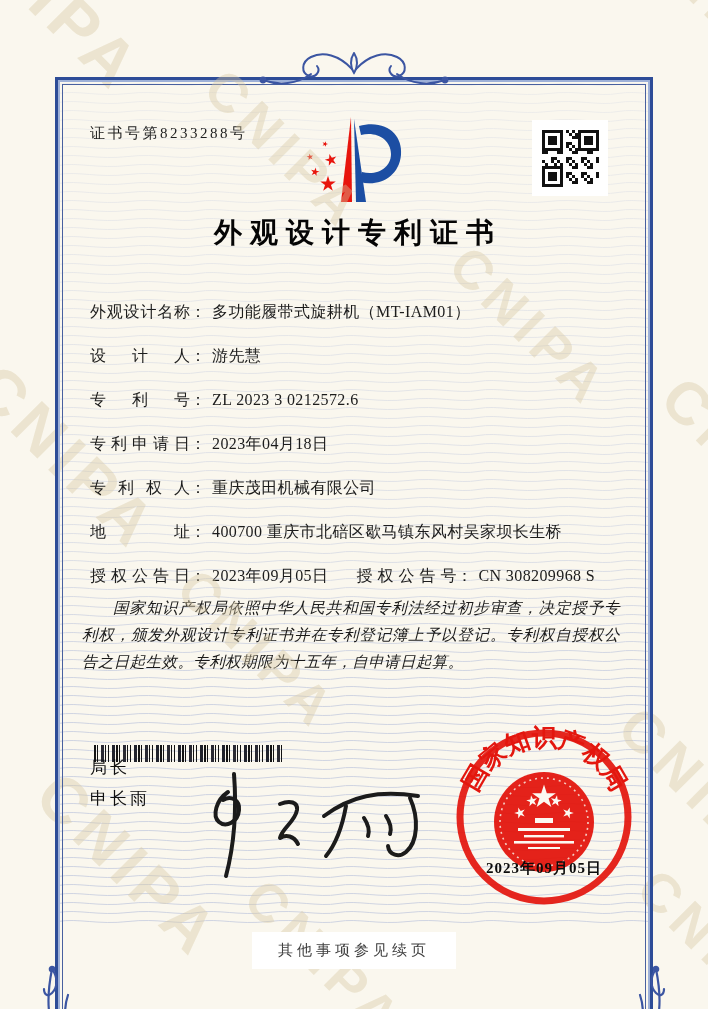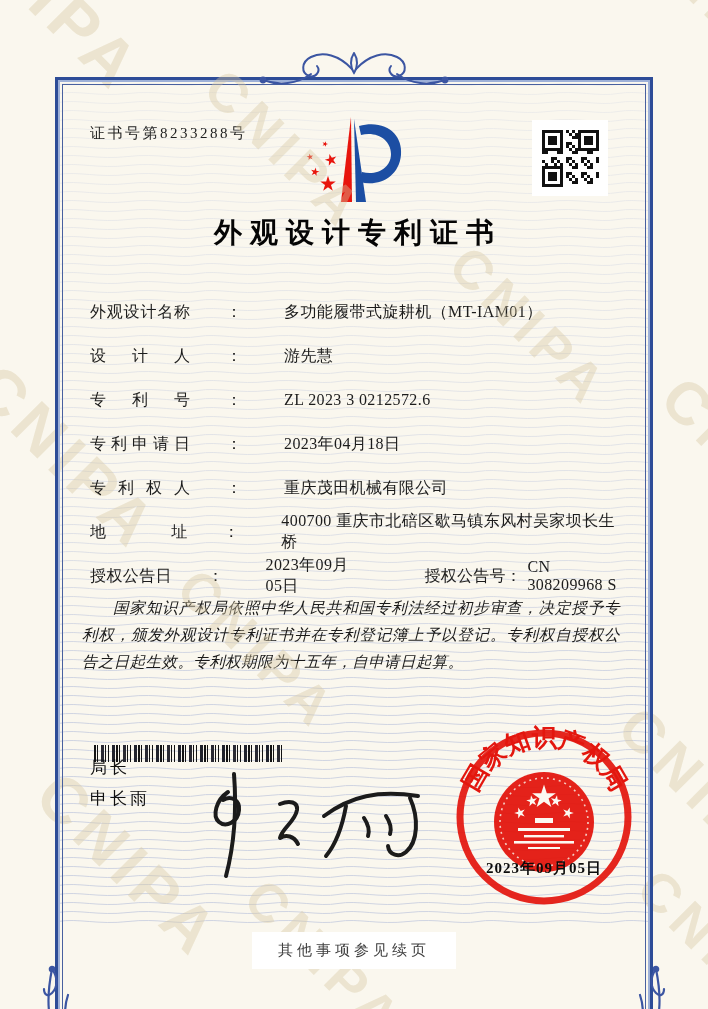--- a/index.html
+++ b/index.html
@@ -34,21 +34,21 @@
   .qr-box{
     position:absolute; left:474px; top:40px; width:76px; height:76px;
     background:#fff; display:flex; align-items:center; justify-content:center; z-index:5;
   }
   .title{
     position:absolute; left:0; top:134px; width:100%; text-align:center;
     font-size:28px; font-weight:bold; color:#050505;
     letter-spacing:8px; text-indent:8px; z-index:5;
   }
   .fields{ position:absolute; left:32px; right:28px; top:210px; z-index:5; }
-  .row{ height:44px; display:flex; align-items:center; font-size:16px; color:#1c1c1c;gap:36px; }
+  .row{ height:44px; display:flex; align-items:center; font-size:16px; color:#1c1c1c; }
   .lbl{ display:inline-block; width:100px; text-align:justify; text-align-last:justify; letter-spacing:0; }
   .colon{ margin-right:6px; }
   .val{ letter-spacing:0.4px; }
   .pair2{ margin-left:28px; display:flex; align-items:center; }
   .paras{ position:absolute; left:24px; right:30px; top:514px; z-index:5; }
   .paras p{
     font-size:15.5px; line-height:27px; color:#1a1a1a;
     font-style:italic; text-indent:2em; letter-spacing:0.4px; text-align:justify;
   }
   .barcode{

